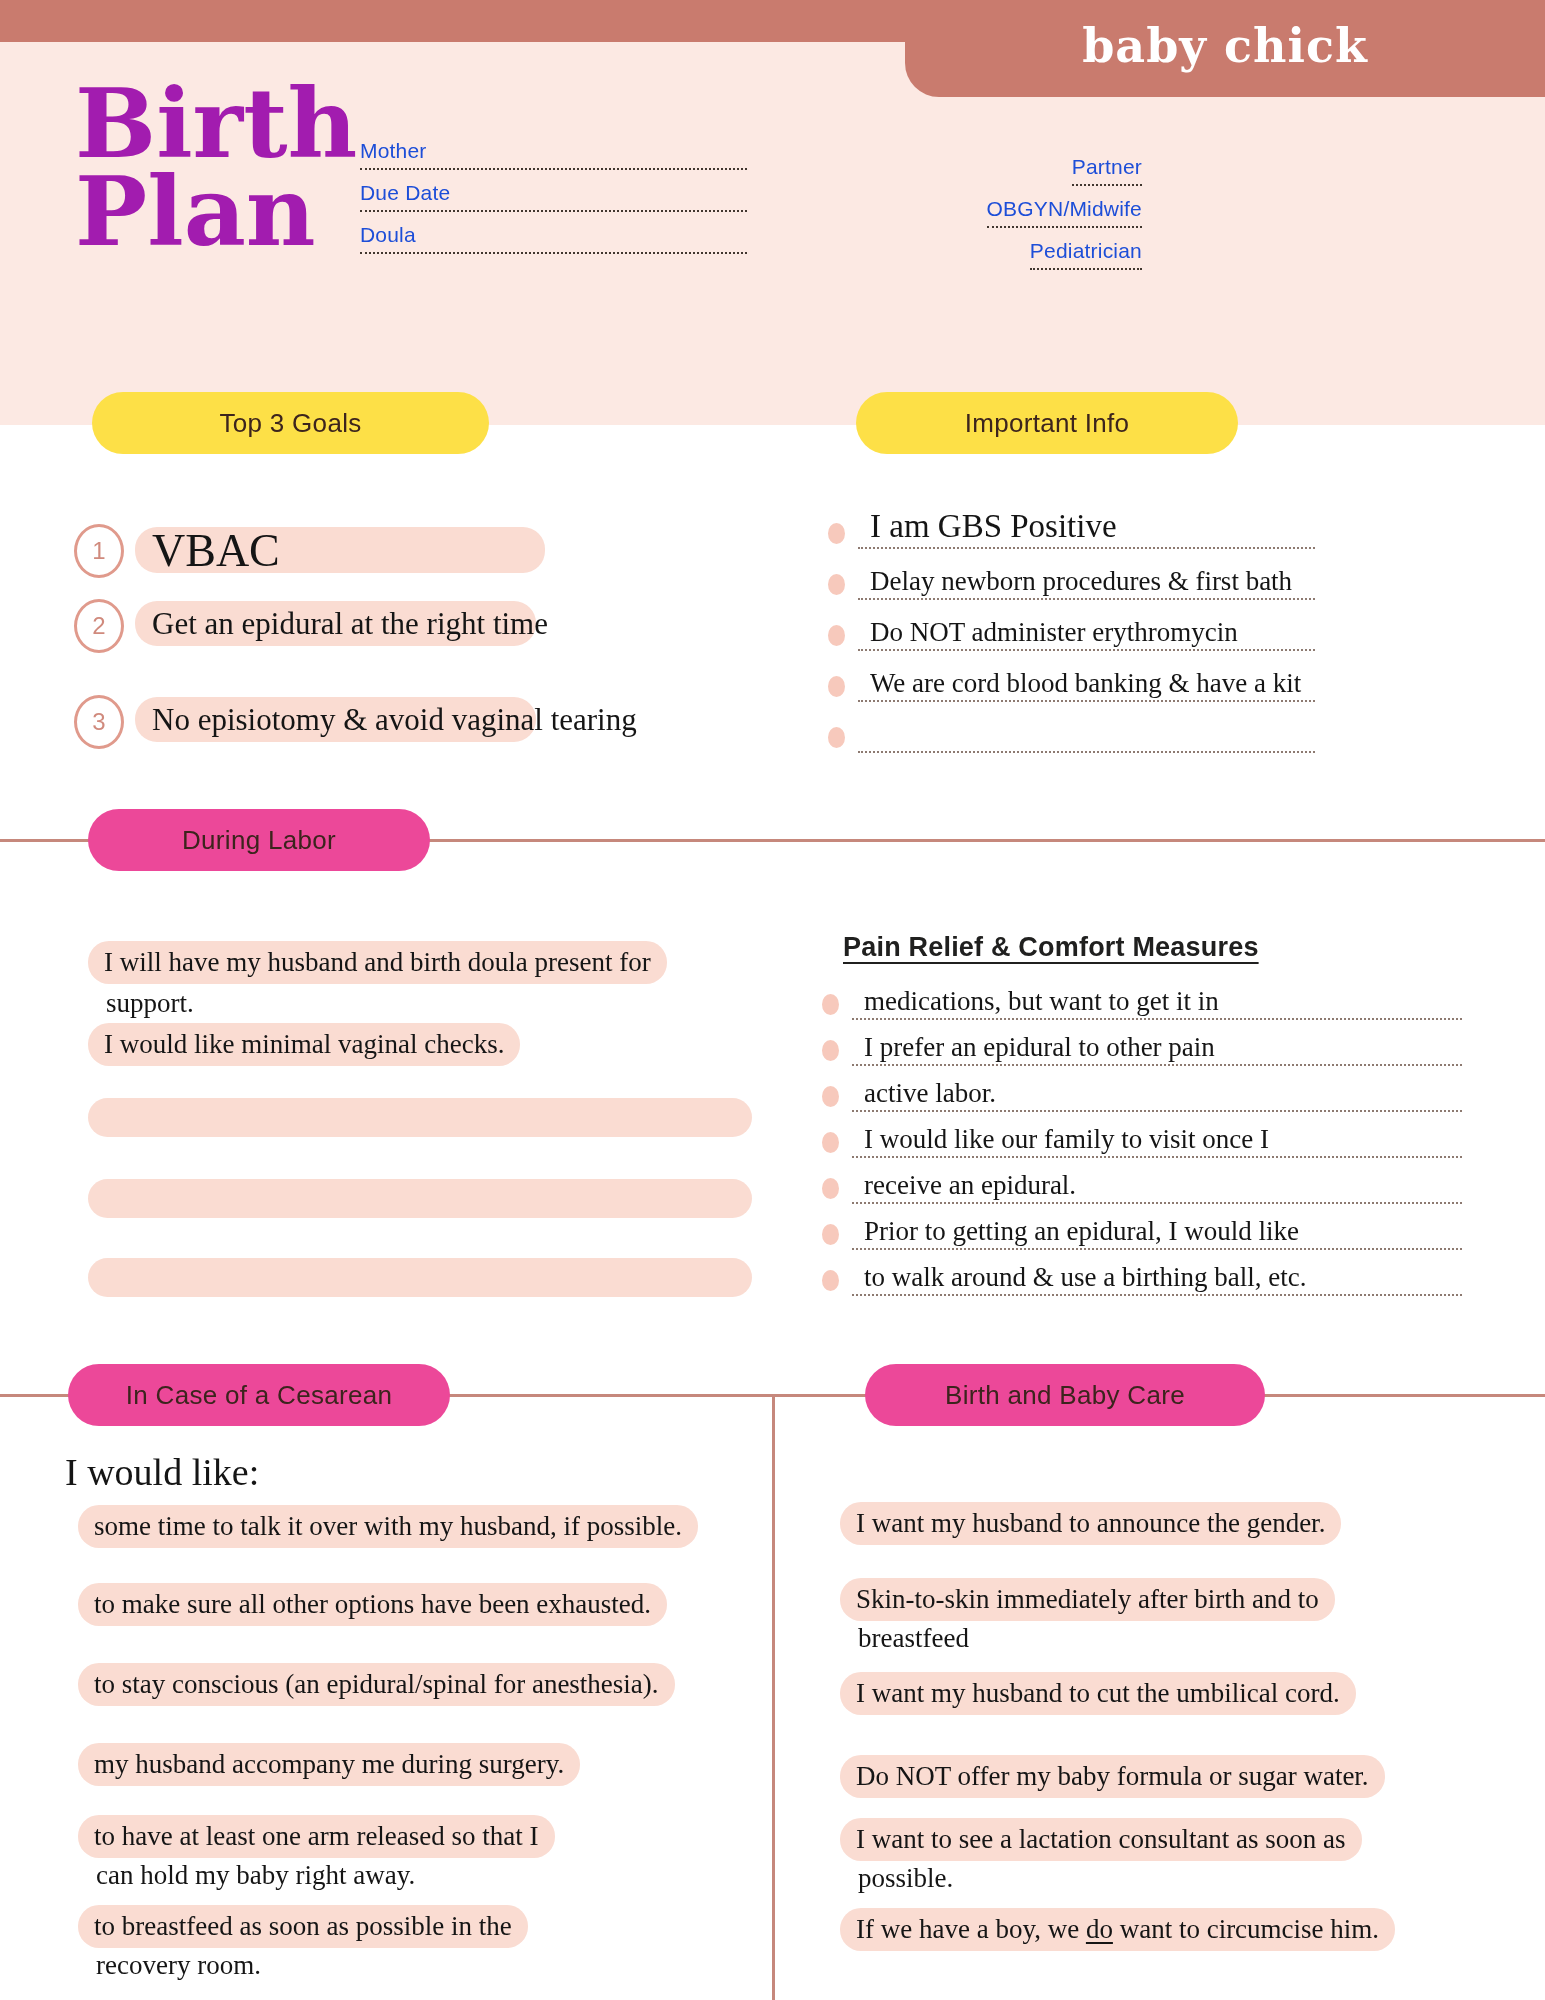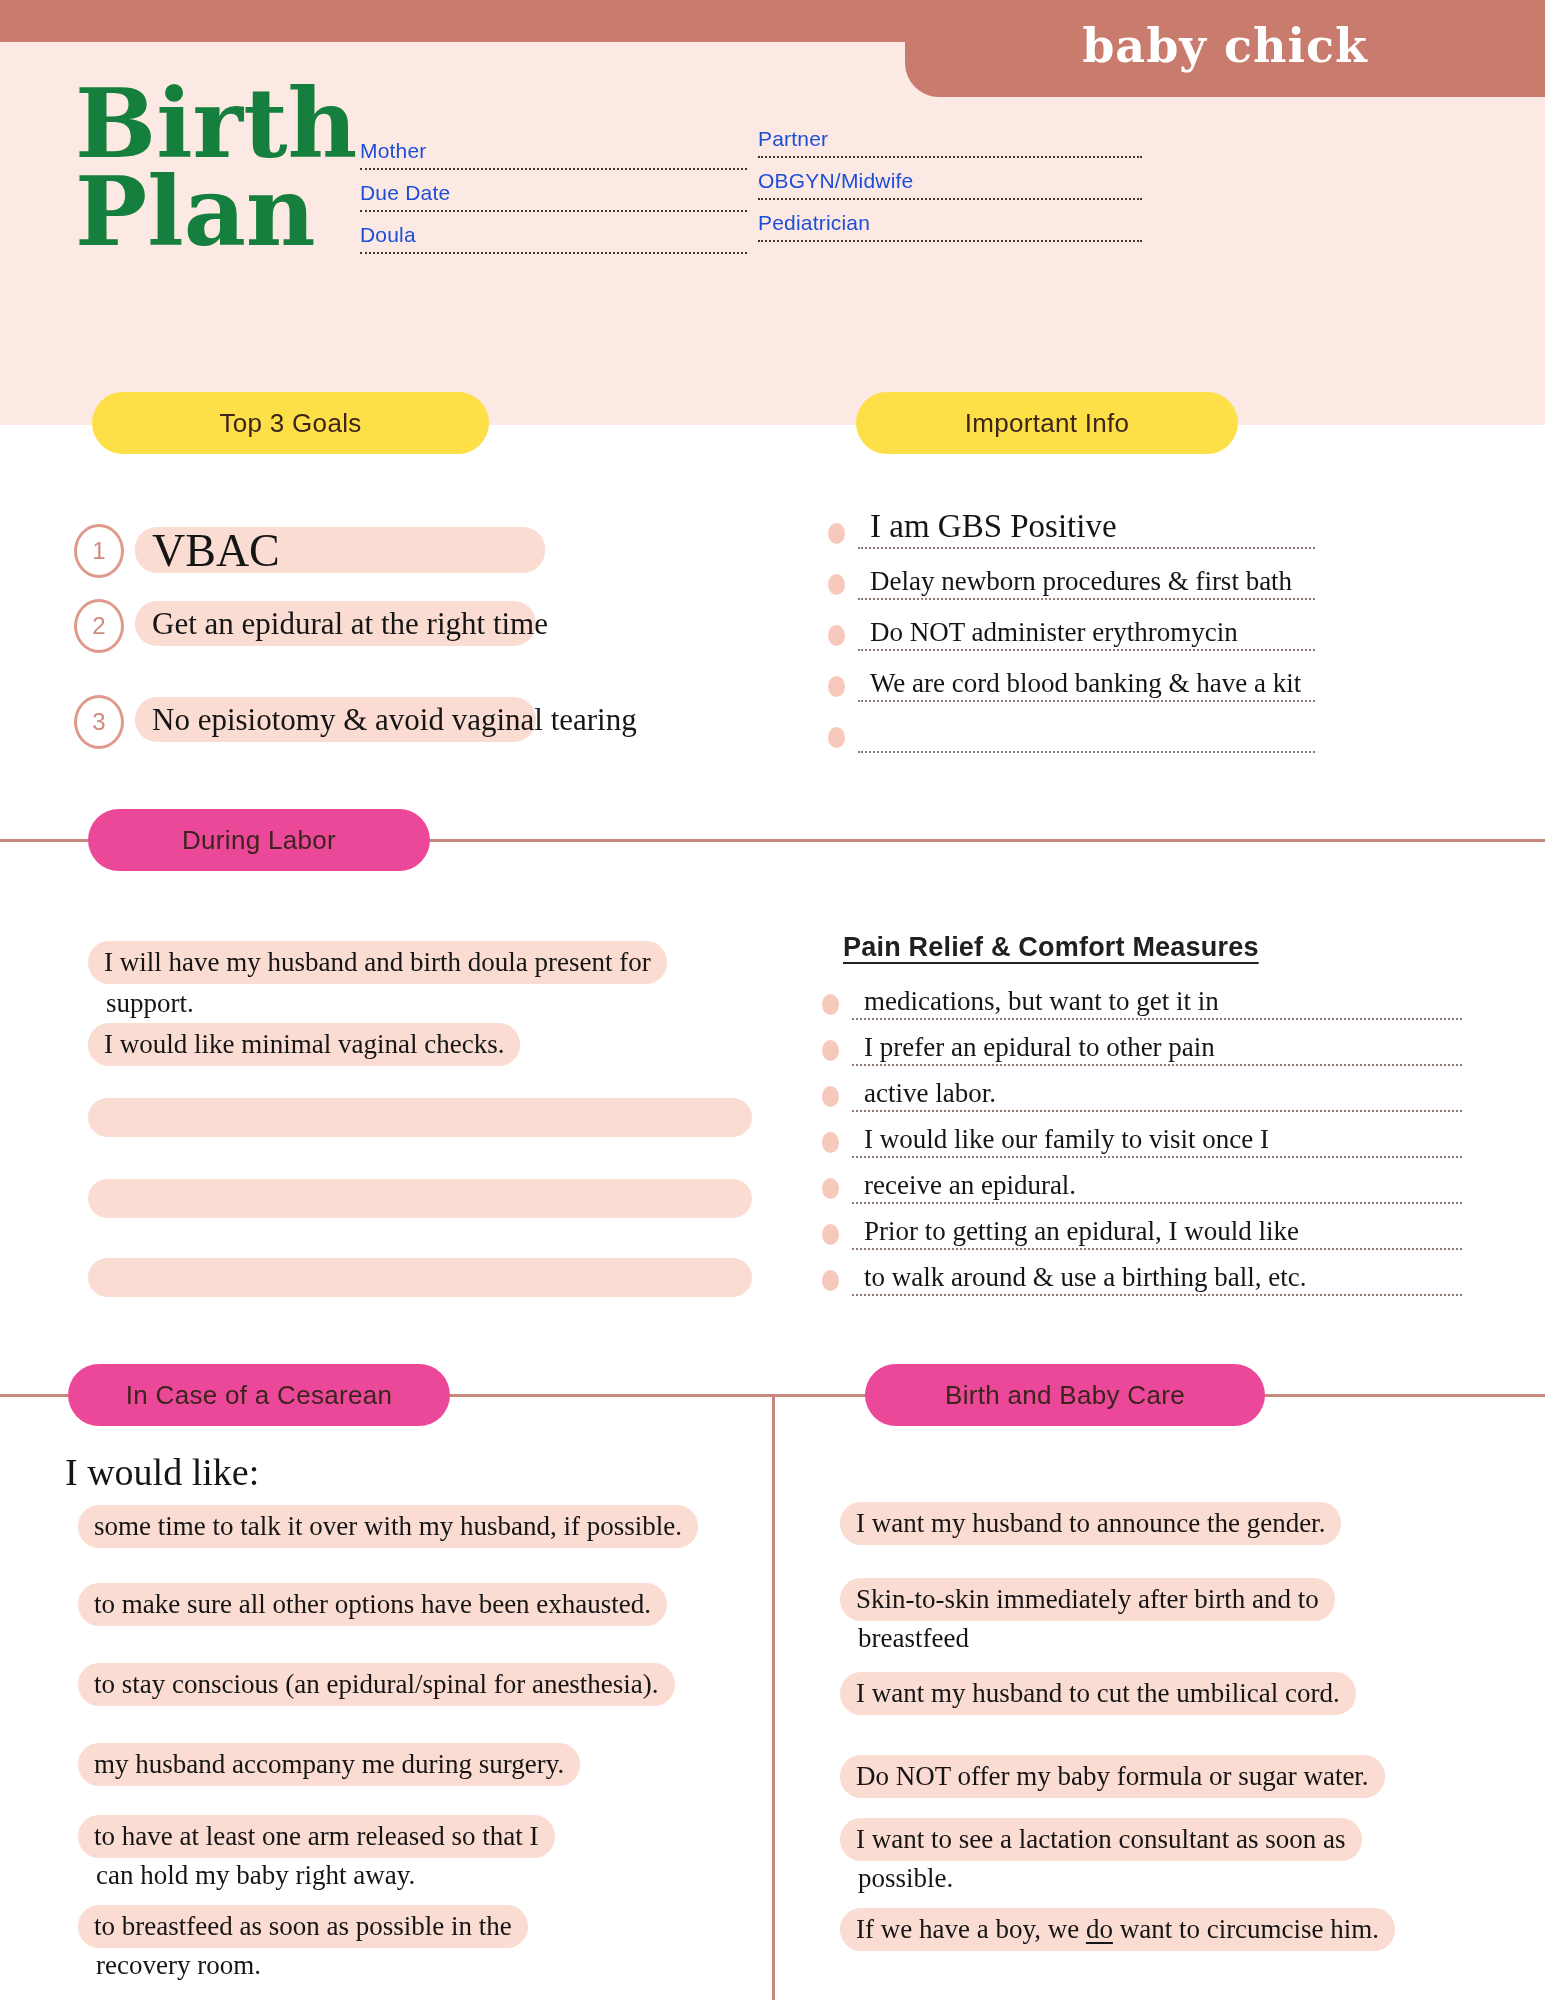--- a/index.html
+++ b/index.html
@@ -9,21 +9,21 @@
   .abs { position:absolute; }
 
   
   .topbar { left:0; top:0; width:1545px; height:42px; background:#c97b6e; }
   .logo-tab { left:905px; top:0; width:640px; height:97px; background:#c97b6e;
               border-radius:0 0 0 34px; display:flex; align-items:center; justify-content:center; }
   .logo-text { font-family:"DejaVu Serif", serif; font-weight:bold; font-size:46px;
                color:#ffffff; letter-spacing:1px; padding-bottom:6px; }
   .header-bg { left:0; top:42px; width:1545px; height:383px; background:#fce9e3; }
   .page-title { left:75px; top:80px; font-family:"DejaVu Serif", serif; font-weight:bold;
-                font-size:96px; line-height:0.92; color:#15803d; }
+                font-size:96px; line-height:0.92; color:#a21caf; }
 
   
   .field-col { display:flex; flex-direction:column; }
   .field-row { height:42px; display:flex; align-items:flex-end;
                border-bottom:2px dotted #41362f; }
   .field-label { font-size:21px; color:#1d4ed8; padding-bottom:5px; letter-spacing:0.2px; }
 
   
   .pill { display:flex; align-items:center; justify-content:center; border-radius:32px; }
   .pill-dark { background:#fde047; }
@@ -78,21 +78,21 @@
   <div class="field-row">
     <span class="field-label">Mother</span>
   </div>
   <div class="field-row">
     <span class="field-label">Due Date</span>
   </div>
   <div class="field-row">
     <span class="field-label">Doula</span>
   </div>
 </div>
-<div class="abs field-col" style="left:758px; top:116px; width:384px;">
+<div class="abs field-col" style="left:758px; top:144px; width:384px;align-items:flex-end;">
   <div class="field-row">
     <span class="field-label">Partner</span>
   </div>
   <div class="field-row">
     <span class="field-label">OBGYN/Midwife</span>
   </div>
   <div class="field-row">
     <span class="field-label">Pediatrician</span>
   </div>
 </div>

